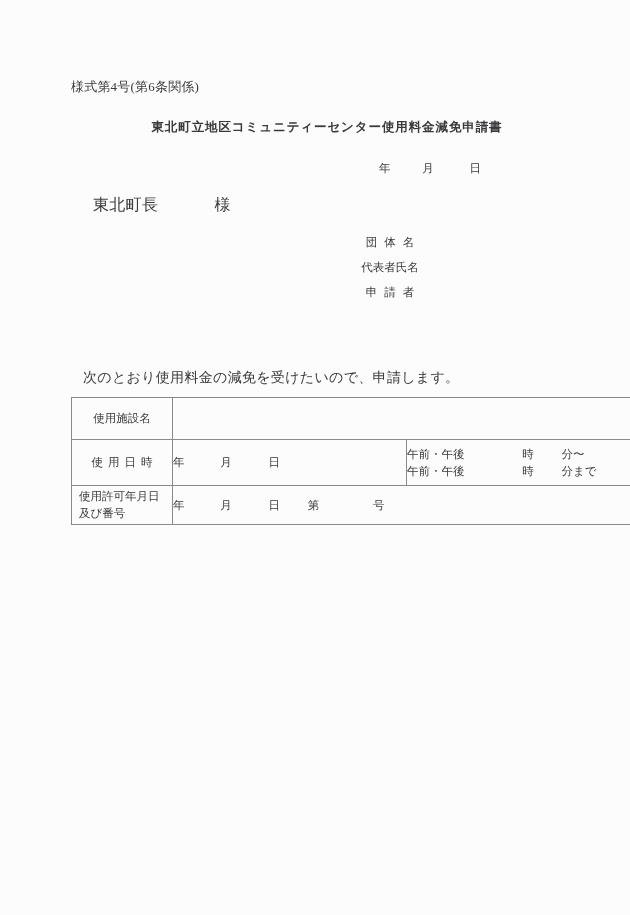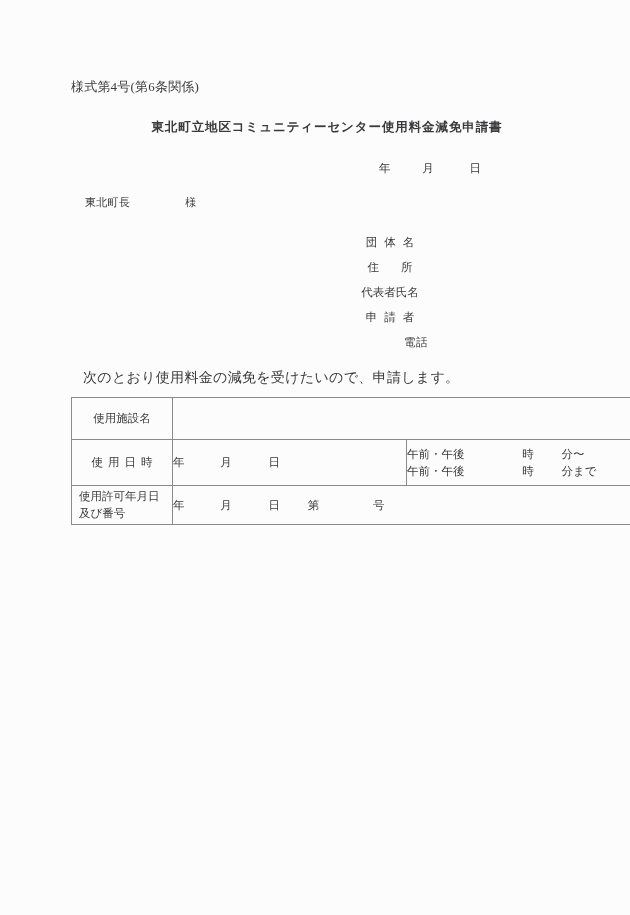--- a/index.html
+++ b/index.html
@@ -59,23 +59,23 @@
     box-sizing: border-box;
     white-space: nowrap;
   }
   .date-line .slot { display: inline-block; }
   .date-line .gap-a { display: inline-block; width: 26px; }
   .date-line .gap-b { display: inline-block; width: 30px; }
 
   
   .addressee {
     position: absolute;
-    left: 85px;
+    left: 93px;
     top: 195px;
-    font-size: 11px;
+    font-size: 16px;
     letter-spacing: 0.3px;
     white-space: nowrap;
   }
   .addressee .honorific {
     display: inline-block;
     margin-left: 52px;
   }
 
   
   .applicant {
@@ -194,30 +194,24 @@
   <div class="addressee">
     <span>東北町長</span>
     <span class="honorific">様</span>
   </div>
 
   <div class="applicant">
     <div class="row">
       <span class="sp3">団体名</span>
     </div>
     <div class="row">
-      <span class="sp-wide">住所</span>
-    </div>
-    <div class="row">
       <span>代表者氏名</span>
     </div>
     <div class="row">
       <span class="sp3">申請者</span>
-    </div>
-    <div class="row">
-      <span class="phone">電話</span>
     </div>
   </div>
 
   <div class="intro">次のとおり使用料金の減免を受けたいので、申請します。</div>
 
   <table class="form-table">
     <colgroup>
       <col class="col-label">
       <col>
       <col>

